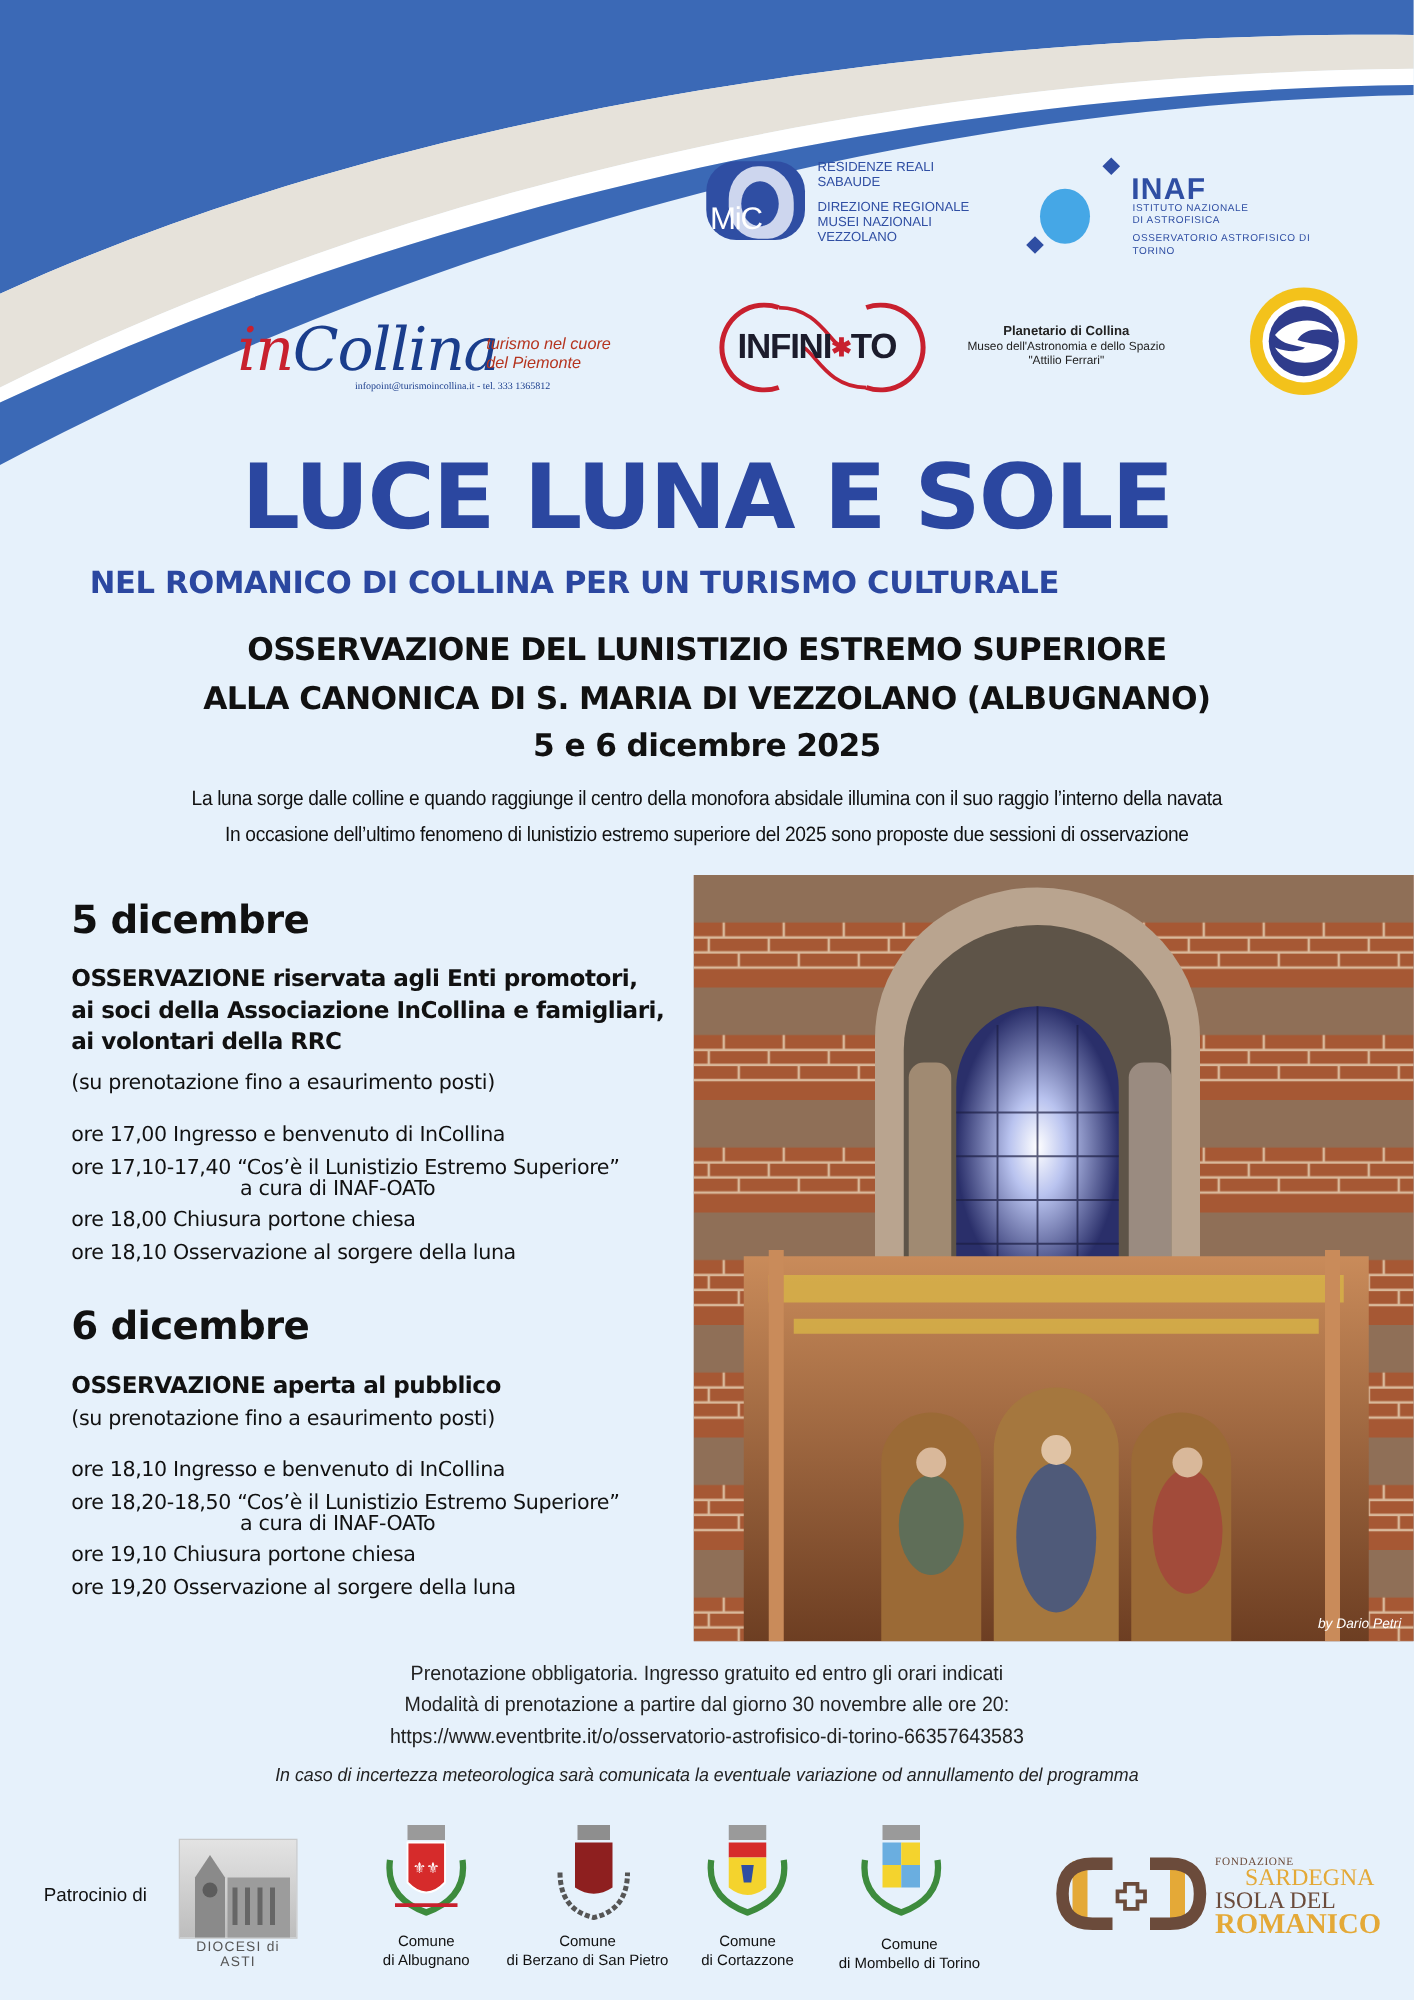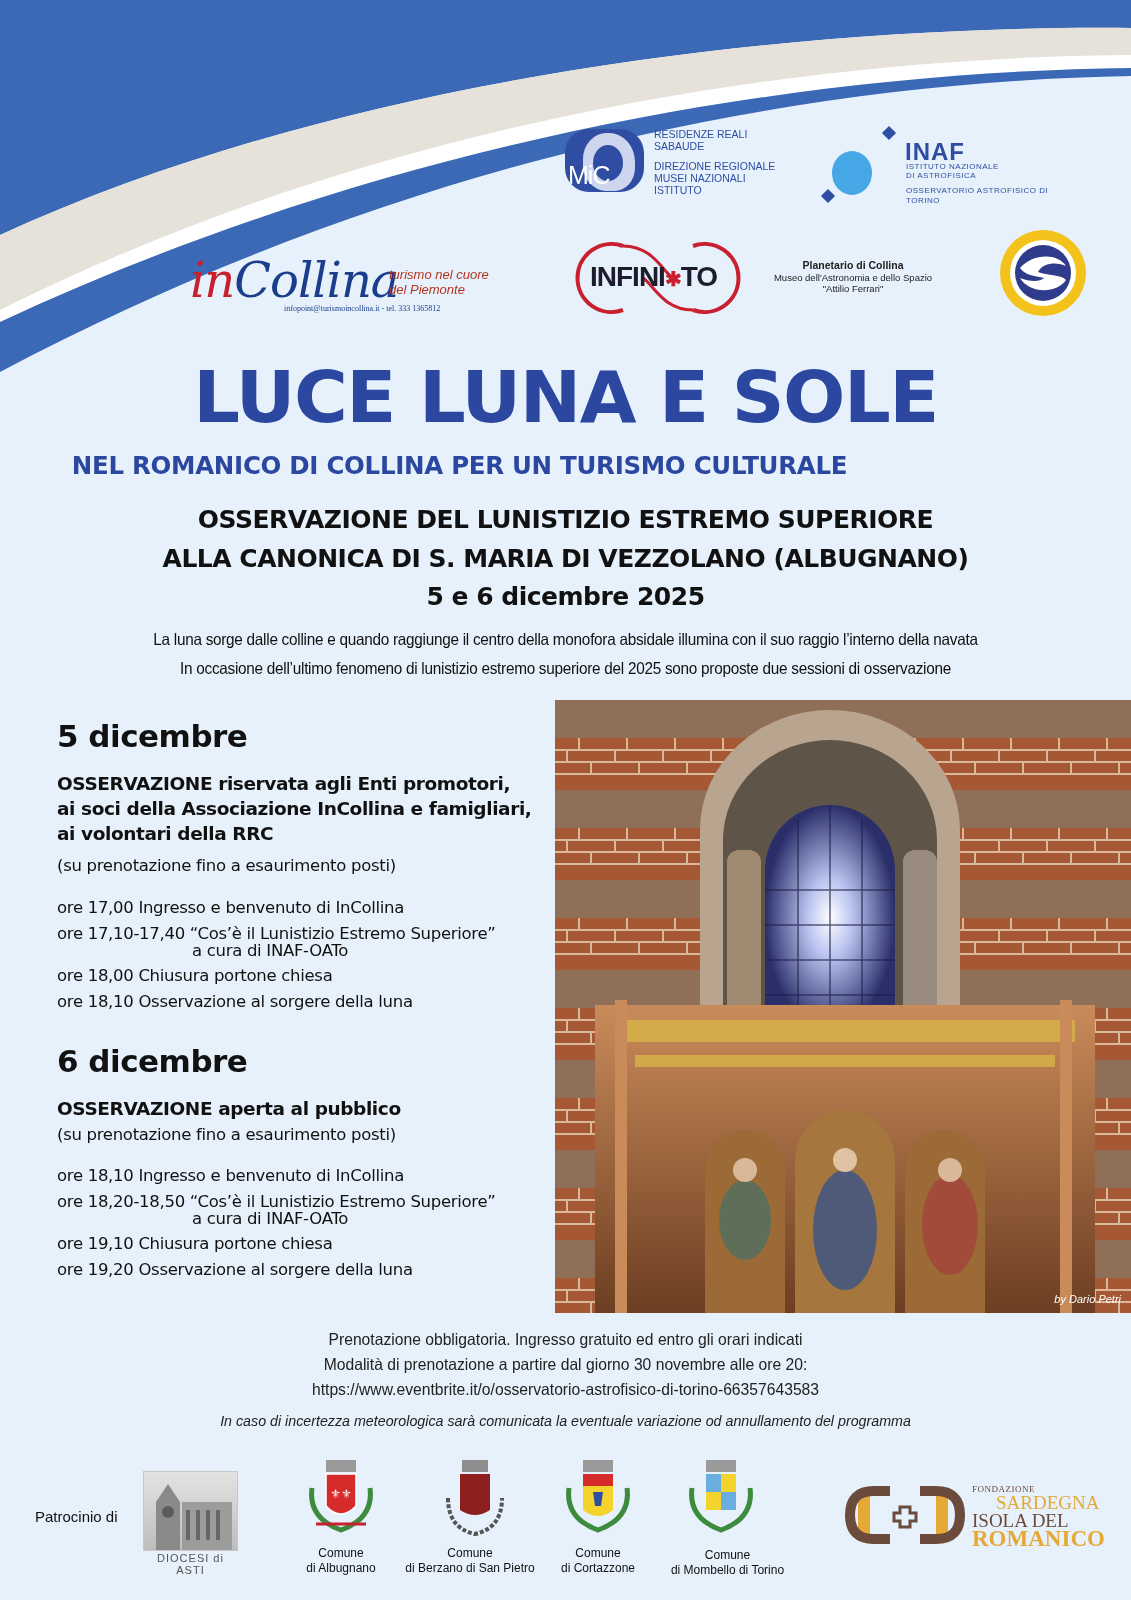--- a/index.html
+++ b/index.html
@@ -98,21 +98,21 @@
   <div class="mic-head"></div>
   <div class="mic-head2"></div>
   <span class="mic-txt">MiC</span>
 </div>
 <div class="abs mic-text">
   <div>RESIDENZE REALI</div>
   <div>SABAUDE</div>
   <div class="gap"></div>
   <div>DIREZIONE REGIONALE</div>
   <div>MUSEI NAZIONALI</div>
-  <div>ISTITUTO</div>
+  <div>VEZZOLANO</div>
 </div>
 
 <div class="abs inaf-dia1"></div>
 <div class="abs inaf-dot"></div>
 <div class="abs inaf-dia2"></div>
 <div class="abs inaf-title">INAF</div>
 <div class="abs inaf-sub">
   <div>ISTITUTO NAZIONALE</div>
   <div>DI ASTROFISICA</div>
 </div>

